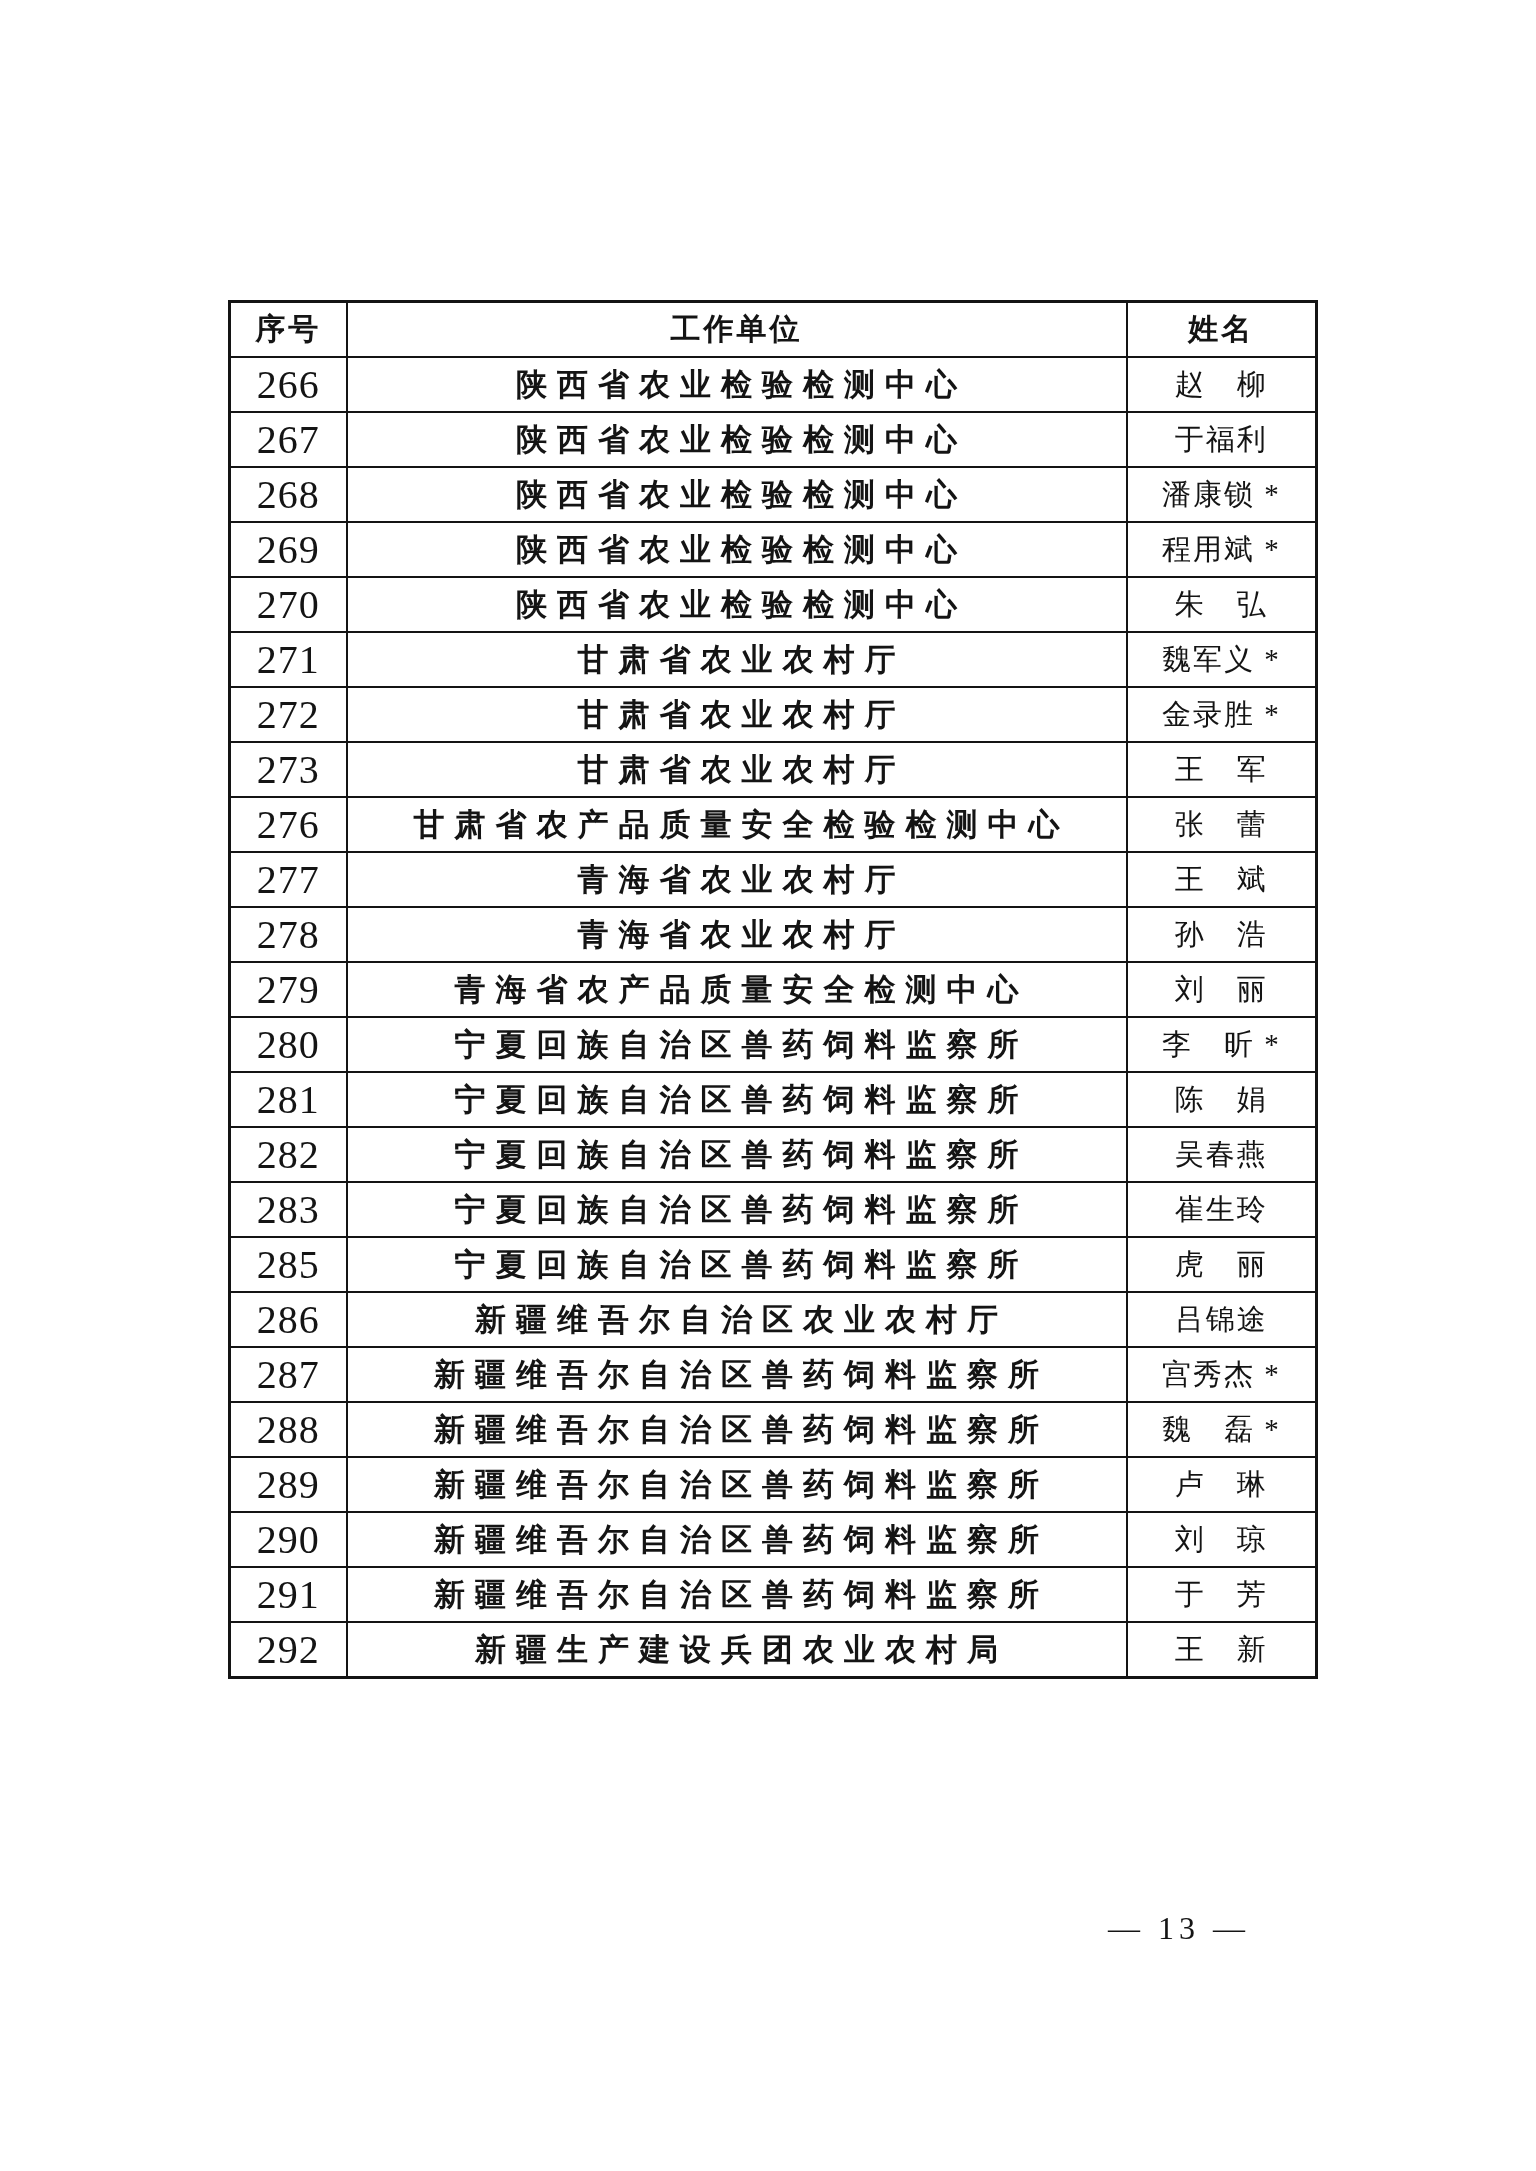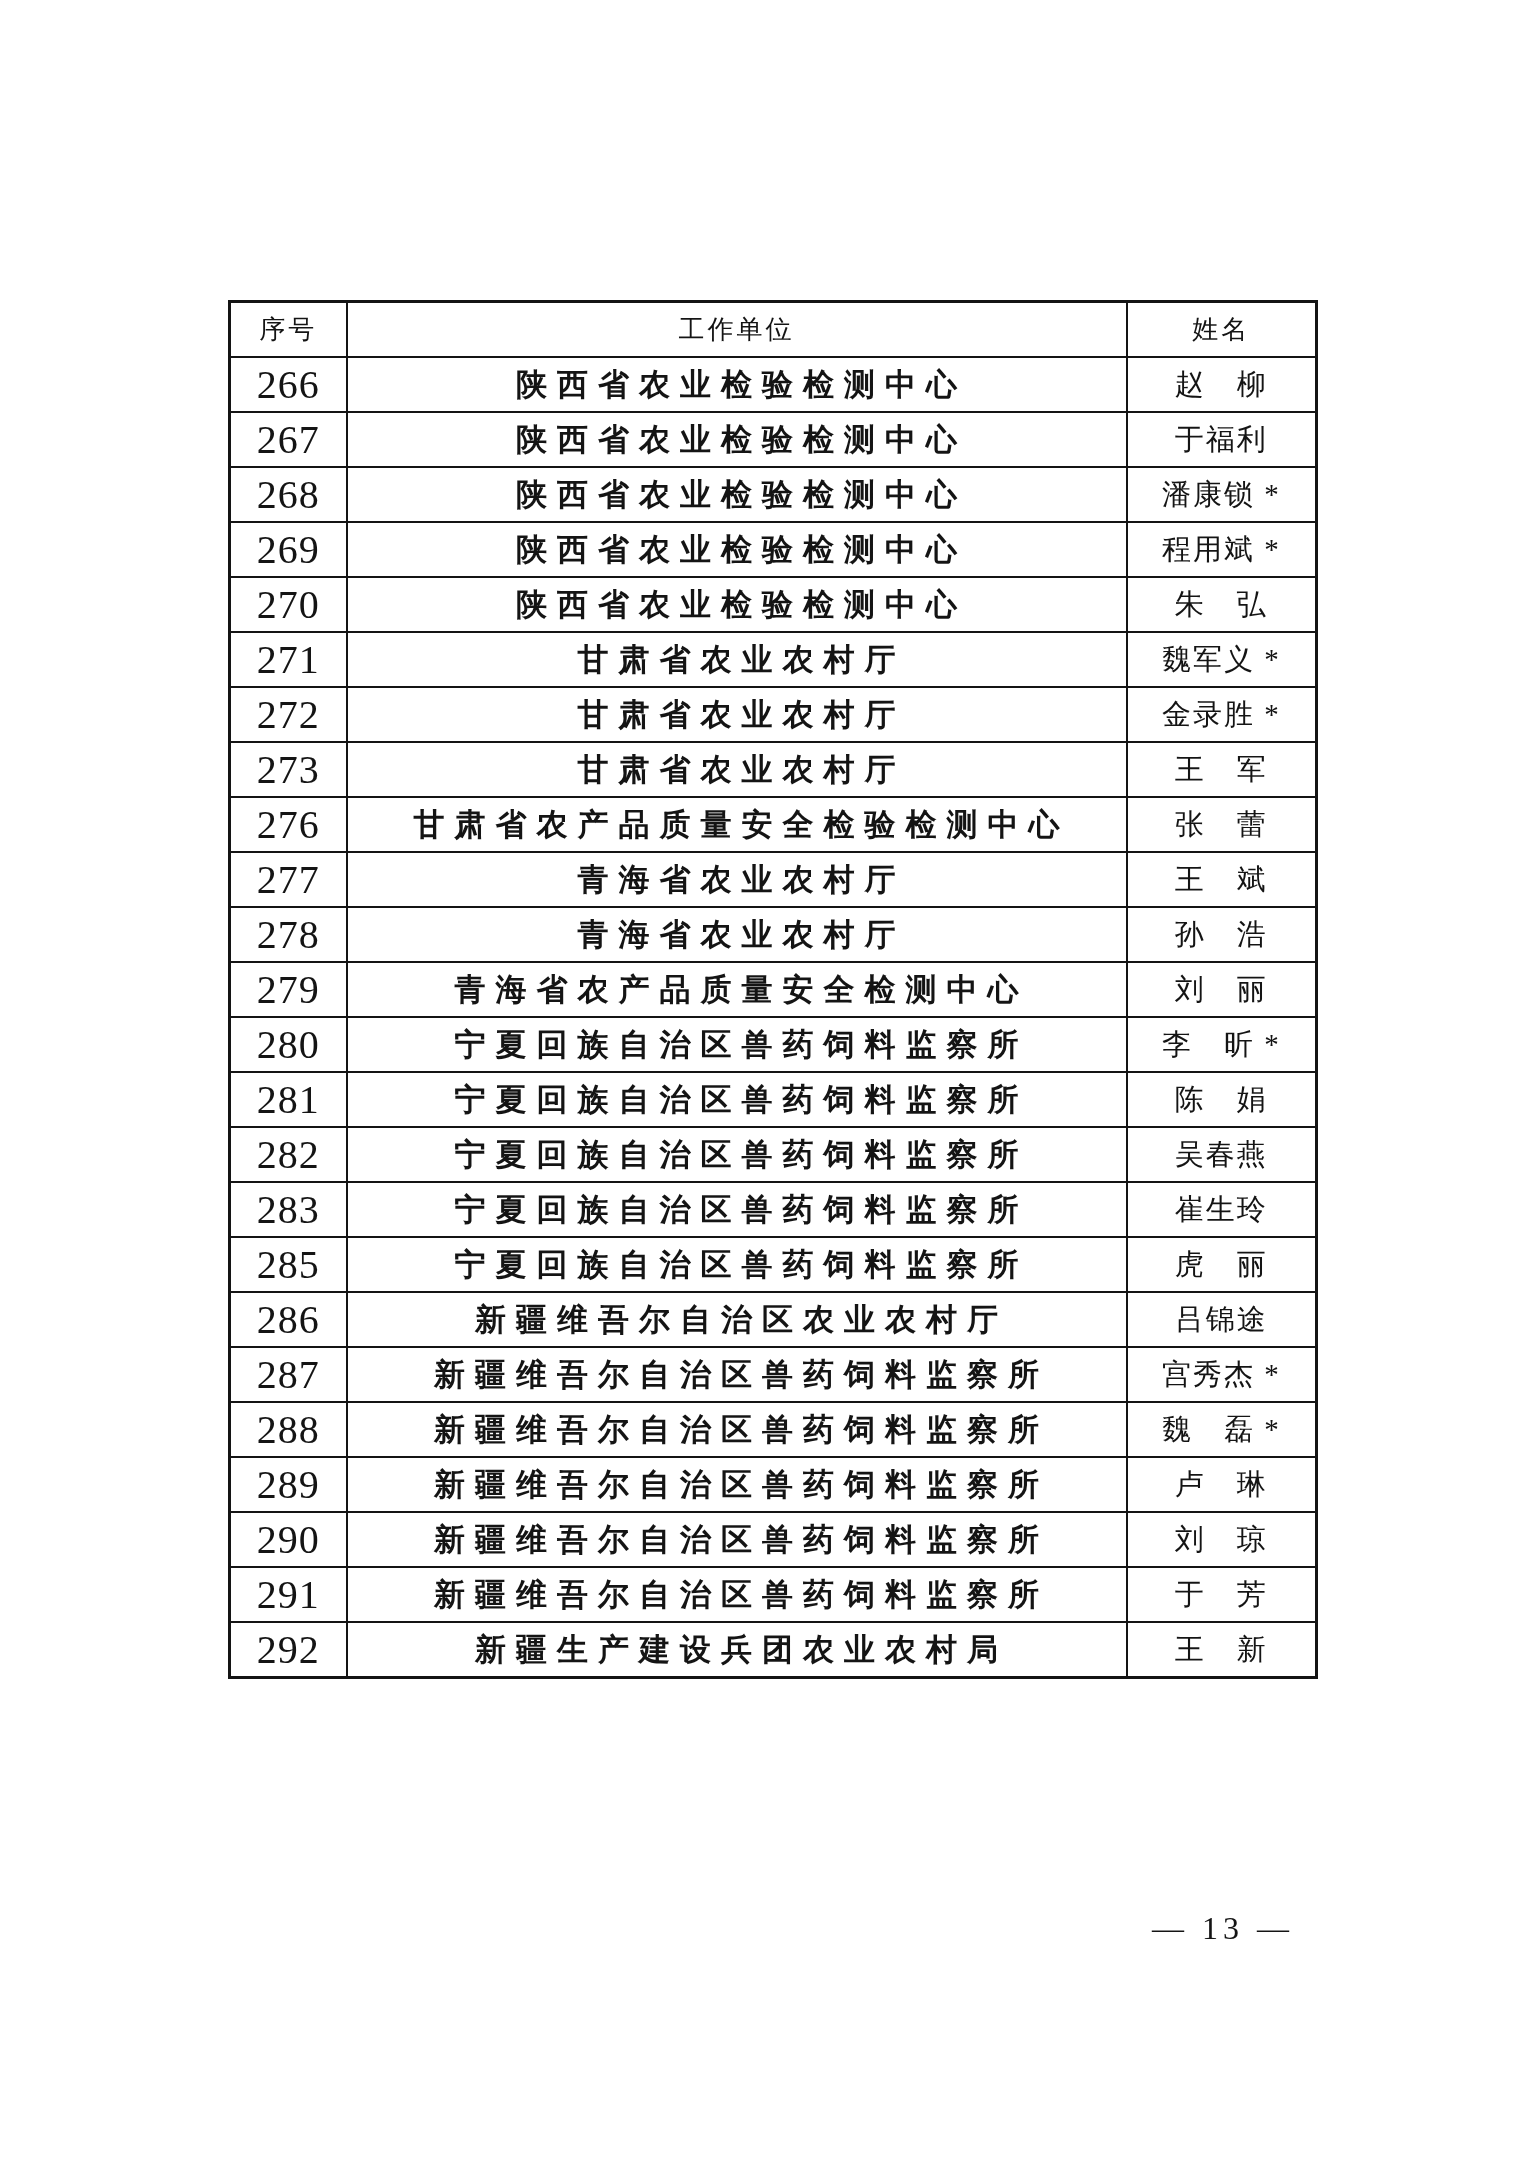--- a/index.html
+++ b/index.html
@@ -31,22 +31,22 @@
     border: 2px solid #141414;
     height: 53px;
     padding: 0;
     text-align: center;
     vertical-align: middle;
     white-space: nowrap;
     overflow: hidden;
   }
   th {
     font-family: "Liberation Sans", "DejaVu Sans", sans-serif;
-    font-weight: normal;
-    font-size: 26px;
+    font-weight: bold;
+    font-size: 30px;
     letter-spacing: 3px;
   }
   td.c-no {
     font-family: "Liberation Serif", "DejaVu Serif", serif;
     font-size: 40px;
     letter-spacing: 1px;
   }
   td.c-unit {
     font-size: 31px;
     letter-spacing: 10px;
@@ -55,21 +55,21 @@
   }
   td.c-name {
     font-size: 29px;
     letter-spacing: 2px;
   }
   .page-number {
     position: absolute;
     top: 1910px;
     left: 1108px;
     width: 230px;
-    text-align: center;
+    text-align: left;
     font-size: 32px;
     letter-spacing: 5px;
     font-family: "Liberation Serif", "DejaVu Serif", serif;
     color: #141414;
   }
 </style>
 </head>
 <body>
 
 <div class="page">

